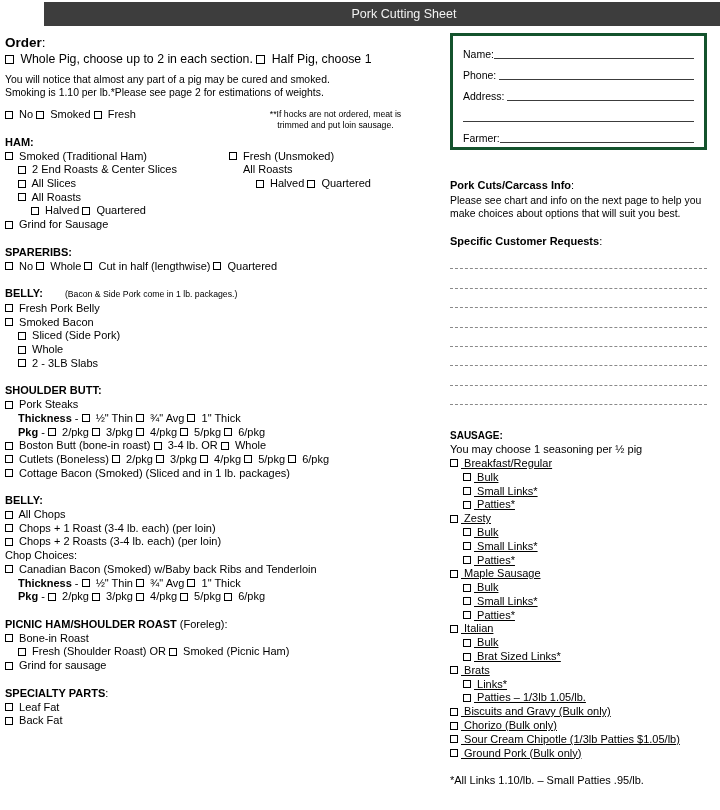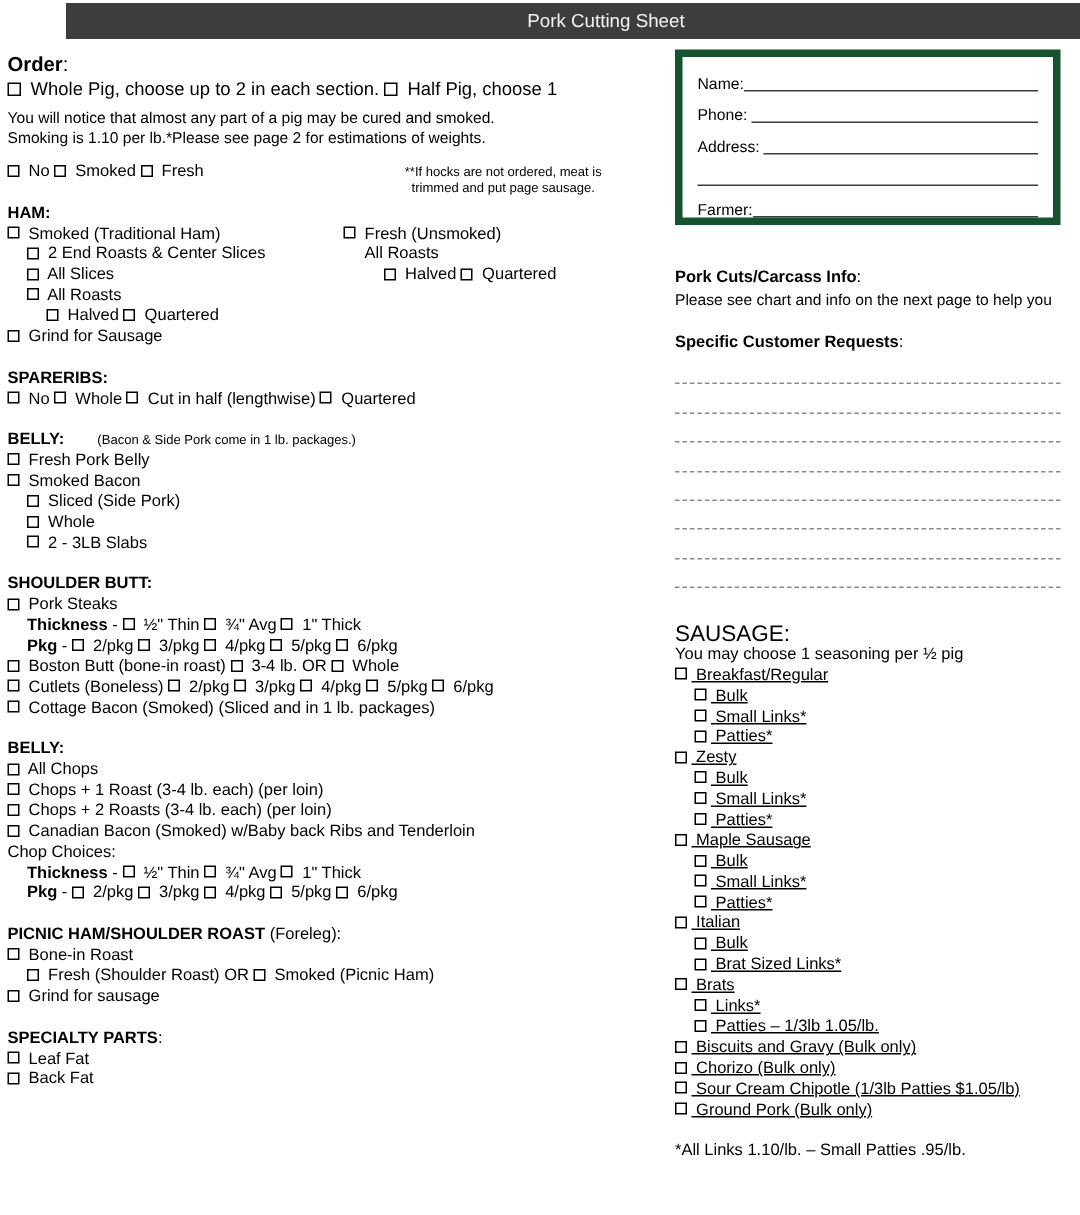--- a/index.html
+++ b/index.html
@@ -41,35 +41,35 @@
   .v-big .cb{width:9px;height:9px;vertical-align:-1px;}
   .rpart{position:absolute;top:0;white-space:nowrap;}
   .side-note{
     position:absolute;top:1px;width:185px;
     font-size:8.7px;line-height:11px;text-align:center;white-space:nowrap;
   }
   .note-sm{font-size:8.7px;margin-left:22px;}
   
   #right-col{position:absolute;left:450px;top:33px;width:257px;}
   .infobox{
-    border:5px solid #14532d;height:117px;box-sizing:border-box;
+    border:3px solid #14532d;height:117px;box-sizing:border-box;
     padding:5px 10px 12px 10px;
   }
   .frow{display:flex;align-items:flex-end;height:21px;font-size:10.5px;}
   .frow .lbl{margin-bottom:2px;white-space:pre;}
   .frow .fill{flex:1;border-bottom:1px solid #3c3c3c;margin-bottom:3px;}
   .carcass{margin-top:29px;}
   .sec-title{font-size:11px;font-weight:bold;line-height:13px;}
   .sec-title .norm{font-weight:normal;}
   .carcass-body{font-size:10.4px;line-height:13px;margin-top:2px;}
   .requests-title{margin-top:15px;}
   .req-lines{margin-top:2px;}
   .req-line{height:18.4px;border-bottom:1px dashed var(--rule-gray);}
   .sausage{margin-top:24px;}
-  .s-head{font-size:15px;font-weight:normal;line-height:14px;}
+  .s-head{font-size:10px;font-weight:bold;line-height:14px;}
   .s-sub{font-size:11px;line-height:13.8px;}
   #sausage-lines .line{line-height:13.8px;text-decoration:underline;}
   .footnote{margin-top:14px;font-size:11px;}
 </style>
 </head>
 <body>
 
 <div class="header-bar">
   <span>Pork Cutting Sheet</span>
 </div>
@@ -80,21 +80,21 @@
       <div class="line v-big"><span class="cb"></span> Whole Pig, choose up to 2 in each section. <span class="cb"></span> Half Pig, choose 1</div>
     </section>
     <section class="sec" id="sec-intro">
       <div class="line v-para">You will notice that almost any part of a pig may be cured and smoked.</div>
       <div class="line v-para">Smoking is 1.10 per lb.*Please see page 2 for estimations of weights.</div>
     </section>
     <section class="sec" id="sec-hocks">
       <div class="line"><span class="cb"></span> No <span class="cb"></span> Smoked <span class="cb"></span> Fresh</div>
       <div class="side-note" style="left: 238px;">
         <div>**If hocks are not ordered, meat is</div>
-        <div>trimmed and put page sausage.</div>
+        <div>trimmed and put loin sausage.</div>
       </div>
     </section>
     <section class="sec" id="sec-ham">
       <div class="line"><b>HAM:</b></div>
       <div class="line"><span class="cb"></span> Smoked (Traditional Ham)<span class="rpart" style="left: 224px;"><span class="cb"></span> Fresh (Unsmoked)</span></div>
       <div class="line i1"><span class="cb"></span> 2 End Roasts &amp; Center Slices<span class="rpart" style="left: 238px;">All Roasts</span></div>
       <div class="line i1"><span class="cb"></span> All Slices<span class="rpart" style="left: 251px;"><span class="cb"></span> Halved <span class="cb"></span> Quartered</span></div>
       <div class="line i1"><span class="cb"></span> All Roasts</div>
       <div class="line i2"><span class="cb"></span> Halved <span class="cb"></span> Quartered</div>
       <div class="line"><span class="cb"></span> Grind for Sausage</div>
@@ -118,22 +118,22 @@
       <div class="line i1"><b>Pkg</b> - <span class="cb"></span> 2/pkg <span class="cb"></span> 3/pkg <span class="cb"></span> 4/pkg <span class="cb"></span> 5/pkg <span class="cb"></span> 6/pkg</div>
       <div class="line"><span class="cb"></span> Boston Butt (bone-in roast) <span class="cb"></span> 3-4 lb. OR <span class="cb"></span> Whole</div>
       <div class="line"><span class="cb"></span> Cutlets (Boneless) <span class="cb"></span> 2/pkg <span class="cb"></span> 3/pkg <span class="cb"></span> 4/pkg <span class="cb"></span> 5/pkg <span class="cb"></span> 6/pkg</div>
       <div class="line"><span class="cb"></span> Cottage Bacon (Smoked) (Sliced and in 1 lb. packages)</div>
     </section>
     <section class="sec" id="sec-loin">
       <div class="line"><b>BELLY:</b></div>
       <div class="line"><span class="cb"></span> All Chops</div>
       <div class="line"><span class="cb"></span> Chops + 1 Roast (3-4 lb. each) (per loin)</div>
       <div class="line"><span class="cb"></span> Chops + 2 Roasts (3-4 lb. each) (per loin)</div>
+      <div class="line">Chop Choices:</div>
       <div class="line"><span class="cb"></span> Canadian Bacon (Smoked) w/Baby back Ribs and Tenderloin</div>
-      <div class="line">Chop Choices:</div>
       <div class="line i1"><b>Thickness</b> - <span class="cb"></span> ½" Thin <span class="cb"></span> ¾" Avg <span class="cb"></span> 1" Thick</div>
       <div class="line i1"><b>Pkg</b> - <span class="cb"></span> 2/pkg <span class="cb"></span> 3/pkg <span class="cb"></span> 4/pkg <span class="cb"></span> 5/pkg <span class="cb"></span> 6/pkg</div>
     </section>
     <section class="sec" id="sec-picnic">
       <div class="line"><b>PICNIC HAM/SHOULDER ROAST</b> (Foreleg):</div>
       <div class="line"><span class="cb"></span> Bone-in Roast</div>
       <div class="line i1"><span class="cb"></span> Fresh (Shoulder Roast) OR <span class="cb"></span> Smoked (Picnic Ham)</div>
       <div class="line"><span class="cb"></span> Grind for sausage</div>
     </section>
     <section class="sec" id="sec-specialty">
@@ -165,20 +165,21 @@
           <span class="lbl">Farmer:</span>
           <span class="fill"></span>
         </div>
       </div>
   </div>
 
   <div class="carcass">
     <div class="sec-title"><b>Pork Cuts/Carcass Info</b><span class="norm">:</span></div>
     <div class="carcass-body">
       <div>Please see chart and info on the next page to help you</div>
+      <div>make choices about options that will suit you best.</div>
     </div>
   </div>
 
   <div class="sec-title requests-title"><b>Specific Customer Requests</b><span class="norm">:</span></div>
   <div class="req-lines" id="req-lines">
       <div class="req-line"></div>
       <div class="req-line"></div>
       <div class="req-line"></div>
       <div class="req-line"></div>
       <div class="req-line"></div>

